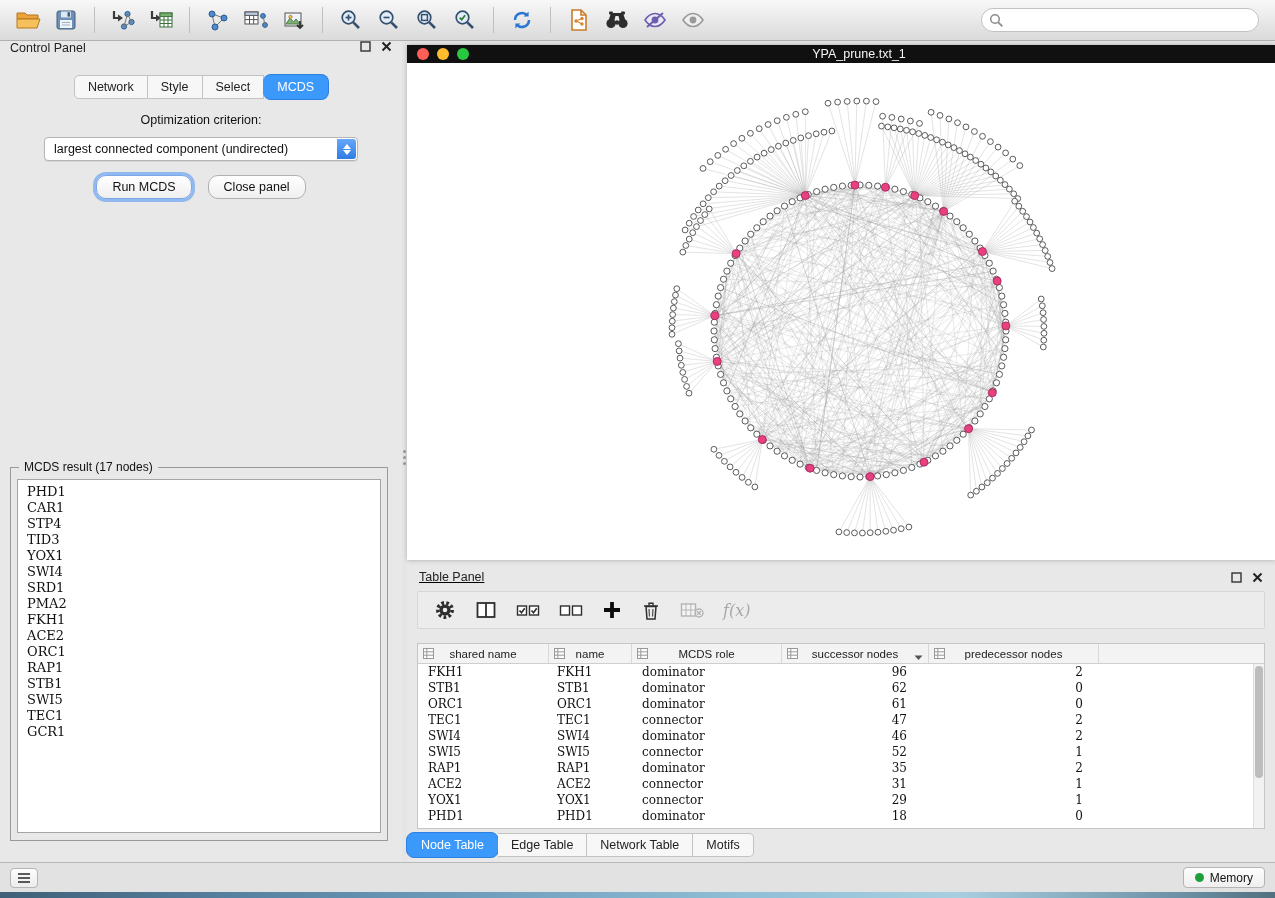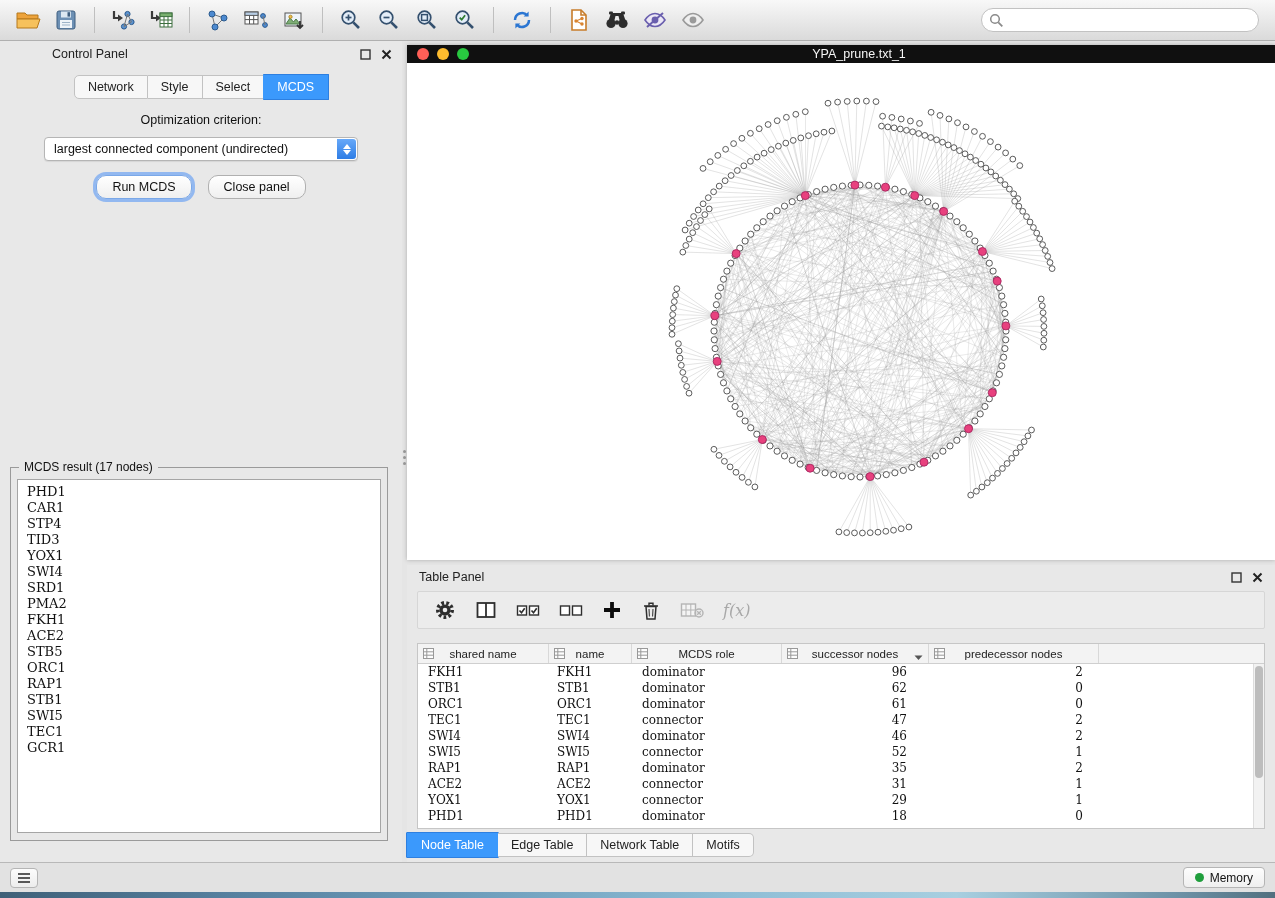--- a/index.html
+++ b/index.html
@@ -12,30 +12,30 @@
     display:flex; align-items:center; padding:0 10px; gap:2px; }
   .tool-btn { width:36px; height:34px; display:flex; align-items:center; justify-content:center; border-radius:4px; }
   .tool-sep { width:1px; height:26px; background:#bfbfbf; margin:0 8px; }
   .search-wrap { margin-left:auto; position:relative; margin-right:6px; }
   .search-input { width:278px; height:24px; border:1px solid #c2c2c2; border-radius:12px;
     background:#fff; padding:0 10px 0 26px; font-size:12px; outline:none; color:#333; }
   .search-glyph { position:absolute; left:8px; top:5px; pointer-events:none; }
 
   
   .control-panel { position:absolute; left:0; top:41px; width:402px; height:821px; background:#e8e8e8; }
-  .cp-header { height:26px; display:flex; align-items:center; padding:0 10px;margin-left:42px; }
+  .cp-header { height:26px; display:flex; align-items:flex-start; padding:0 10px; }
   .cp-title { font-size:12.5px; color:#222; }
   .panel-winbtns { margin-left:auto; display:flex; gap:10px; align-items:center; }
   .tabs-row { display:flex; justify-content:center; margin-top:8px; }
   .seg { display:inline-flex; }
   .seg-item { font-size:12.5px; padding:4px 13px; background:#f7f7f7; border:1px solid #c2c2c2;
     border-left:none; color:#222; cursor:default; }
   .seg-item:first-child { border-left:1px solid #c2c2c2; border-radius:5px 0 0 5px; }
   .seg-item:last-child { border-radius:0 5px 5px 0; }
-  .seg-item.active { background:#3b99fc; border-color:#2d7fe0; color:#fff; border-radius:1px; margin:-1px; padding:5px 14px; }
+  .seg-item.active { background:#3b99fc; border-color:#2d7fe0; color:#fff; border-radius:8px; margin:-1px; padding:5px 14px; }
   .cp-body { margin:12px 8px 0 8px; }
   .opt-label { text-align:center; font-size:12.5px; color:#111; margin-top:14px; }
   .dropdown { width:314px; height:24px; margin:10px auto 0; background:#fff; border:1px solid #b5b5b5;
     border-radius:4px; position:relative; font-size:12.5px; display:flex; align-items:center;
     padding:0 24px 0 9px; color:#111; box-shadow:0 1px 1px rgba(0,0,0,0.08); }
   .dd-arrows { position:absolute; right:1px; top:1px; bottom:1px; width:19px;
     background:linear-gradient(#66a8f9,#2e7de5); border-radius:0 3px 3px 0;
     display:flex; flex-direction:column; align-items:center; justify-content:center; gap:1px; }
   .btn-row { display:flex; justify-content:center; gap:16px; margin-top:14px; }
   .btn { height:24px; padding:0 15px; font-size:12.5px; color:#111;
@@ -58,21 +58,21 @@
   .network-window { position:absolute; left:407px; top:45px; width:868px; height:515px;
     box-shadow:0 0 4px rgba(0,0,0,0.25); }
   .nw-titlebar { height:18px; background:#101010; display:flex; align-items:center; position:relative; }
   .traffic { display:flex; gap:8px; margin-left:10px; }
   .tl { width:12px; height:12px; border-radius:50%; }
   .tl.red { background:#ff5f57; } .tl.yellow { background:#febc2e; } .tl.green { background:#28c840; }
   .nw-title { position:absolute; left:0; right:0; text-align:center; color:#f5f5f5; font-size:12.5px;padding-left:36px; }
   .nw-canvas { display:block; background:#fff; }
 
   
-  .table-panel { position:absolute; left:407px; top:565px; width:868px; height:297px; background:#e8e8e8; }
+  .table-panel { position:absolute; left:407px; top:565px; width:868px; height:297px; background:#e8e8e8;text-decoration:underline; }
   .tp-header { height:24px; display:flex; align-items:center; padding:0 12px; }
   .tp-title { font-size:12.5px; color:#222; }
   .tp-toolbar { position:absolute; left:10px; right:10px; top:26px; height:38px;
     background:#ececec; border:1px solid #d6d6d6; border-radius:2px;
     display:flex; align-items:center; gap:19px; padding-left:16px; }
   .tp-tool { display:flex; align-items:center; justify-content:center; }
   .fx-label { font-family:"DejaVu Serif", serif; font-style:italic; font-size:16px; color:#a8a8a8; }
   .tp-table { position:absolute; left:10px; right:10px; top:78px; height:186px; background:#fff;
     border:1px solid #c6c6c6; overflow:hidden; }
   .thead { display:flex; height:20px; background:#f3f3f3; border-bottom:1px solid #cfcfcf; }
@@ -310,21 +310,20 @@
           <div class="mcds-item">PHD1</div>
           <div class="mcds-item">CAR1</div>
           <div class="mcds-item">STP4</div>
           <div class="mcds-item">TID3</div>
           <div class="mcds-item">YOX1</div>
           <div class="mcds-item">SWI4</div>
           <div class="mcds-item">SRD1</div>
           <div class="mcds-item">PMA2</div>
           <div class="mcds-item">FKH1</div>
           <div class="mcds-item">ACE2</div>
-          <div class="mcds-item">STB5</div>
           <div class="mcds-item">ORC1</div>
           <div class="mcds-item">RAP1</div>
           <div class="mcds-item">STB1</div>
           <div class="mcds-item">SWI5</div>
           <div class="mcds-item">TEC1</div>
           <div class="mcds-item">GCR1</div>
         </div>
     </div>
   </div>
 

